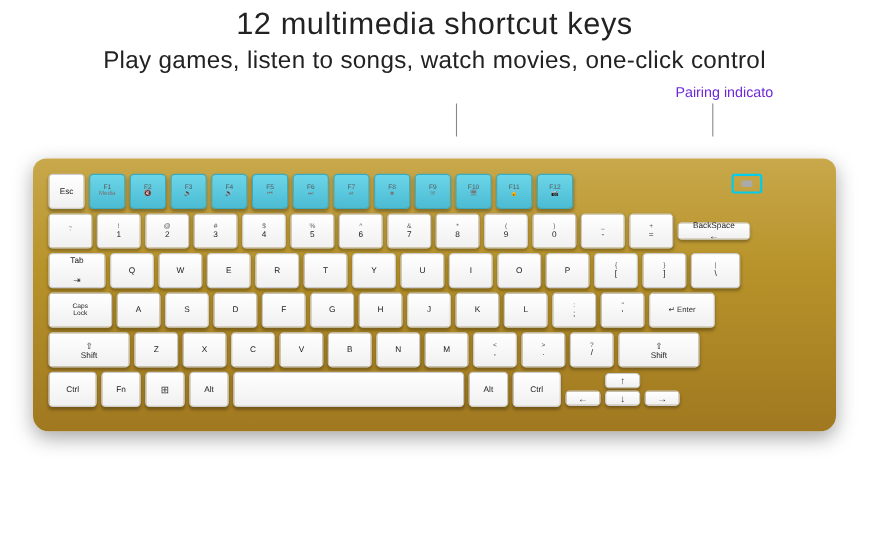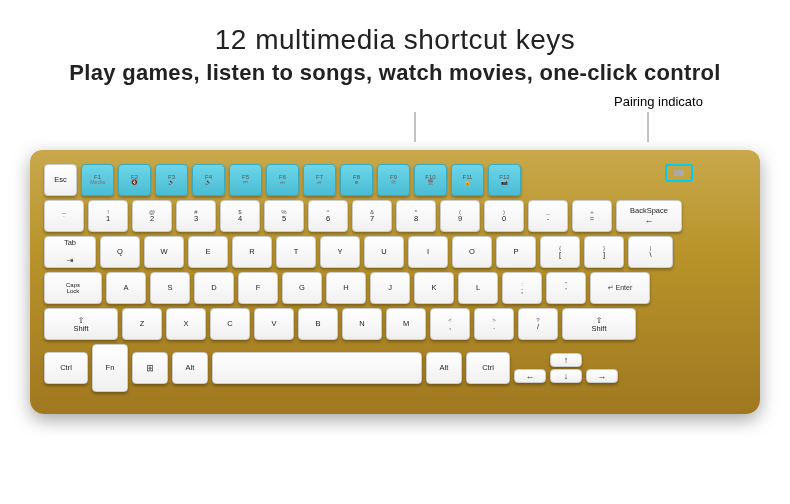--- a/index.html
+++ b/index.html
@@ -16,33 +16,33 @@
       width: 790px;
       height: 504px;
       background: #fff;
       display: flex;
       flex-direction: column;
       align-items: center;
     }
 
     .header-text {
       text-align: center;
-      padding-top: 24px;
+      padding-top: 6px;
     }
 
     .title-line1 {
       font-size: 28px;
       font-weight: 400;
       color: #222;
       letter-spacing: 0.5px;
     }
 
     .title-line2 {
       font-size: 22px;
-      font-weight: 700;
+      font-weight: 400;
       color: #222;
       margin-top: 4px;
       letter-spacing: 0.3px;
     }
 
     .annotation {
       position: absolute;
       font-size: 13px;
       color: #444;
     }
@@ -54,21 +54,21 @@
 
     .annotation-right {
       left: 580px;
       top: 0px;
     }
 
     
     .keyboard-wrapper {
       position: relative;
       width: 730px;
-      margin-top: 0;
+      margin-top: 12px;
     }
 
     .keyboard {
       background: linear-gradient(to bottom, #c8a84b 0%, #b8932a 40%, #a07820 100%);
       border-radius: 12px 12px 14px 14px;
       padding: 14px 14px 18px 14px;
       box-shadow: 0 6px 18px rgba(0,0,0,0.35);
       position: relative;
     }
 
@@ -117,29 +117,29 @@
       font-size: 5.5px;
       color: #777;
       line-height: 1;
     }
 
     
     .k-std { width: 40px; height: 32px; }
     .k-fn  { width: 33px; height: 32px; }
     .k-esc { width: 33px; height: 32px; }
     .k-del { width: 50px; height: 32px; }
-    .k-bsp { width: 66px; height: 32px; }
+    .k-bsp { width: 66px; height: 16px; }
     .k-tab { width: 52px; height: 32px; gap: 10px; }
     .k-backslash { width: 45px; height: 32px; }
     .k-caps { width: 58px; height: 32px; }
     .k-enter { width: 60px; height: 32px; }
     .k-lshift { width: 74px; height: 32px; }
     .k-rshift { width: 74px; height: 32px; }
     .k-ctrl { width: 44px; height: 32px; }
-    .k-fn2  { width: 36px; height: 48px; }
+    .k-fn2  { width: 36px; height: 32px; }
     .k-win  { width: 36px; height: 32px; }
     .k-alt  { width: 36px; height: 32px; }
     .k-space { width: 210px; height: 32px; }
     .k-alt2 { width: 36px; height: 32px; }
     .k-ctrl2 { width: 44px; height: 32px; }
   </style>
 </head>
 <body>
 
 <div class="page-container">
@@ -149,21 +149,21 @@
     <div class="title-line2">Play games, listen to songs, watch movies, one-click control</div>
   </div>
 
   <div style="position: relative; width: 730px; height: 58px; margin-top: 6px;">
     <svg style="position:absolute;top:0;left:0;width:730px;height:58px;pointer-events:none;">
 
       <line x1="385" y1="20" x2="385" y2="50" stroke="#888" stroke-width="1"></line>
 
       <line x1="618" y1="20" x2="618" y2="50" stroke="#888" stroke-width="1"></line>
     </svg>
-    <div class="annotation annotation-right" style="position:absolute; left:584px; top:2px; font-size:13px; color:#000000;">Pairing indicato</div>
+    <div class="annotation annotation-right" style="position:absolute; left:584px; top:2px; font-size:13px; color:#6d28d9;">Pairing indicato</div>
   </div>
 
   <div class="keyboard-wrapper">
     <div class="keyboard">
 
       <div style="position:absolute; top:14px; right:67px; border: 2px solid #00ccee; border-radius:3px; width:28px; height:18px; z-index:10;">
         <div style="width:10px; height:6px; background:#aaa; border-radius:1px; margin: 4px auto 0;"></div>
       </div>
 
       <div class="key-row">

